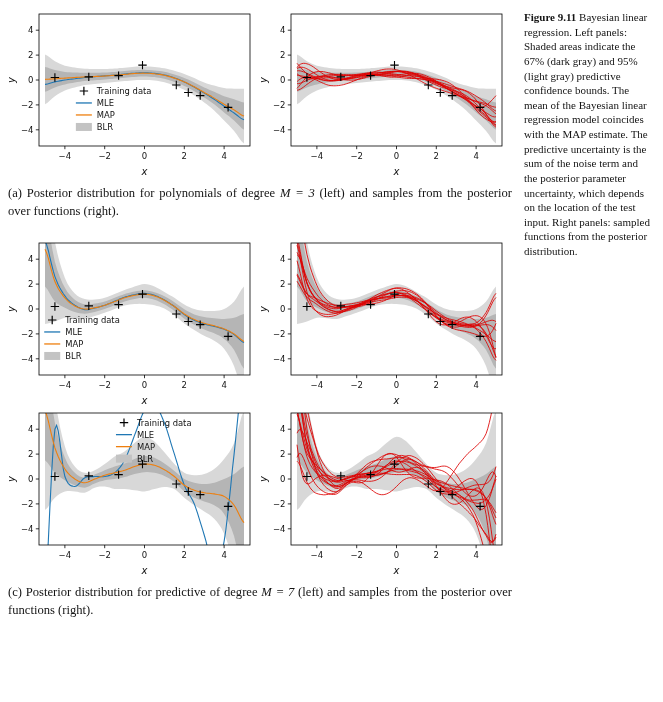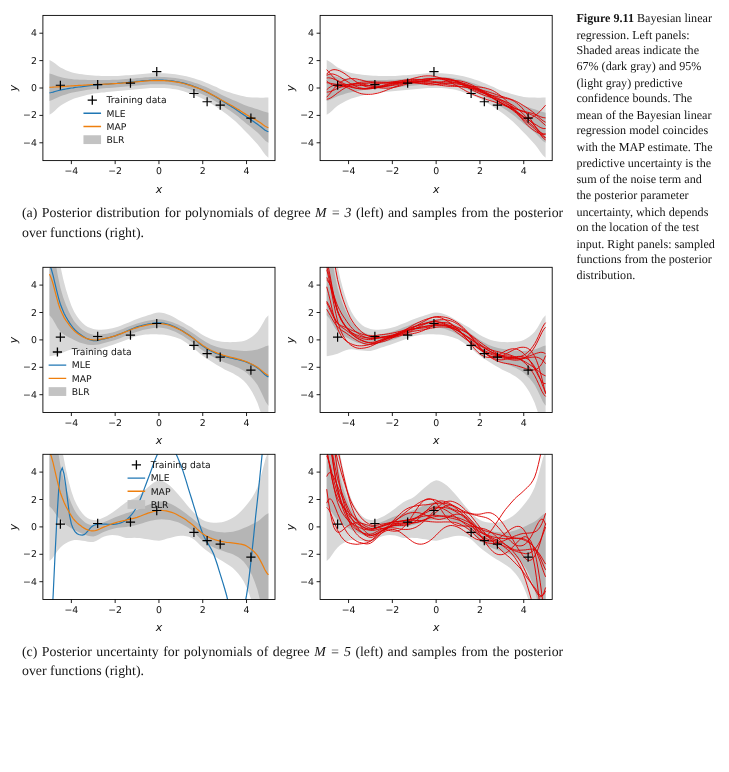--- a/index.html
+++ b/index.html
@@ -1,21 +1,21 @@
 <!DOCTYPE html>
 <html><head>
 <meta charset="utf-8">
 <style>
   html,body{margin:0;padding:0;background:#ffffff;}
   body{font-family:"Liberation Serif",serif;color:#141414;}
   .page{display:flex;gap:10px;padding:8px 6px;width:663px;box-sizing:border-box;align-items:flex-start;}
   .main-col{width:508px;flex:0 0 auto;}
   .fig-row{display:flex;gap:2px;}
   .panel{width:250px;height:170px;}
-  .subcaption{font-size:12.6px;line-height:1.42;margin:7px 2px 16px 14px;text-align:justify;}
+  .subcaption{font-size:12.6px;line-height:1.42;margin:7px 2px 16px 2px;text-align:justify;}
   .math-var{font-style:italic;}
   .sidebar{width:129px;flex:0 0 auto;font-size:11px;line-height:1.33;text-align:left;padding-top:2px;}
   .fig-label{font-weight:bold;}
   svg{display:block;}
   svg .tick{font-family:"DejaVu Sans",sans-serif;font-size:8.5px;fill:#111;}
   svg .axlab{font-family:"DejaVu Sans",sans-serif;font-size:10px;font-style:italic;fill:#111;}
   svg .leg{font-family:"DejaVu Sans",sans-serif;font-size:8.4px;fill:#111;}
 </style>
 </head>
 <body>
@@ -352,21 +352,21 @@
             <text x="27.5" y="74.8" class="tick" text-anchor="end">0</text>
             <line x1="33" y1="47.094339622641506" x2="29.8" y2="47.094339622641506" stroke="#000" stroke-width="0.8"></line>
             <text x="27.5" y="49.8943396226415" class="tick" text-anchor="end">2</text>
             <line x1="33" y1="22.188679245283016" x2="29.8" y2="22.188679245283016" stroke="#000" stroke-width="0.8"></line>
             <text x="27.5" y="24.988679245283016" class="tick" text-anchor="end">4</text>
             <text x="138.5" y="167" class="axlab" text-anchor="middle">x</text>
             <text transform="translate(9,72) rotate(-90)" class="axlab" text-anchor="middle">y</text>
           </svg>
         </div>
     </div>
-    <p class="subcaption"><span>(c) Posterior uncertainty for polynomials of degree </span><span class="math-var">M = 5</span><span> (left) and samples from the posterior over functions (right).</span></p>
+    <p class="subcaption"><span>(c) Posterior distribution for predictive of degree </span><span class="math-var">M = 7</span><span> (left) and samples from the posterior over functions (right).</span></p>
 
   </div>
 
   <aside class="sidebar">
     <span class="fig-label">Figure 9.11</span>
     <span>Bayesian linear regression. Left panels: Shaded areas indicate the 67% (dark gray) and 95% (light gray) predictive confidence bounds. The mean of the Bayesian linear regression model coincides with the MAP estimate. The predictive uncertainty is the sum of the noise term and the posterior parameter uncertainty, which depends on the location of the test input. Right panels: sampled functions from the posterior distribution.</span>
   </aside>
 </div>
 
 </body></html>

